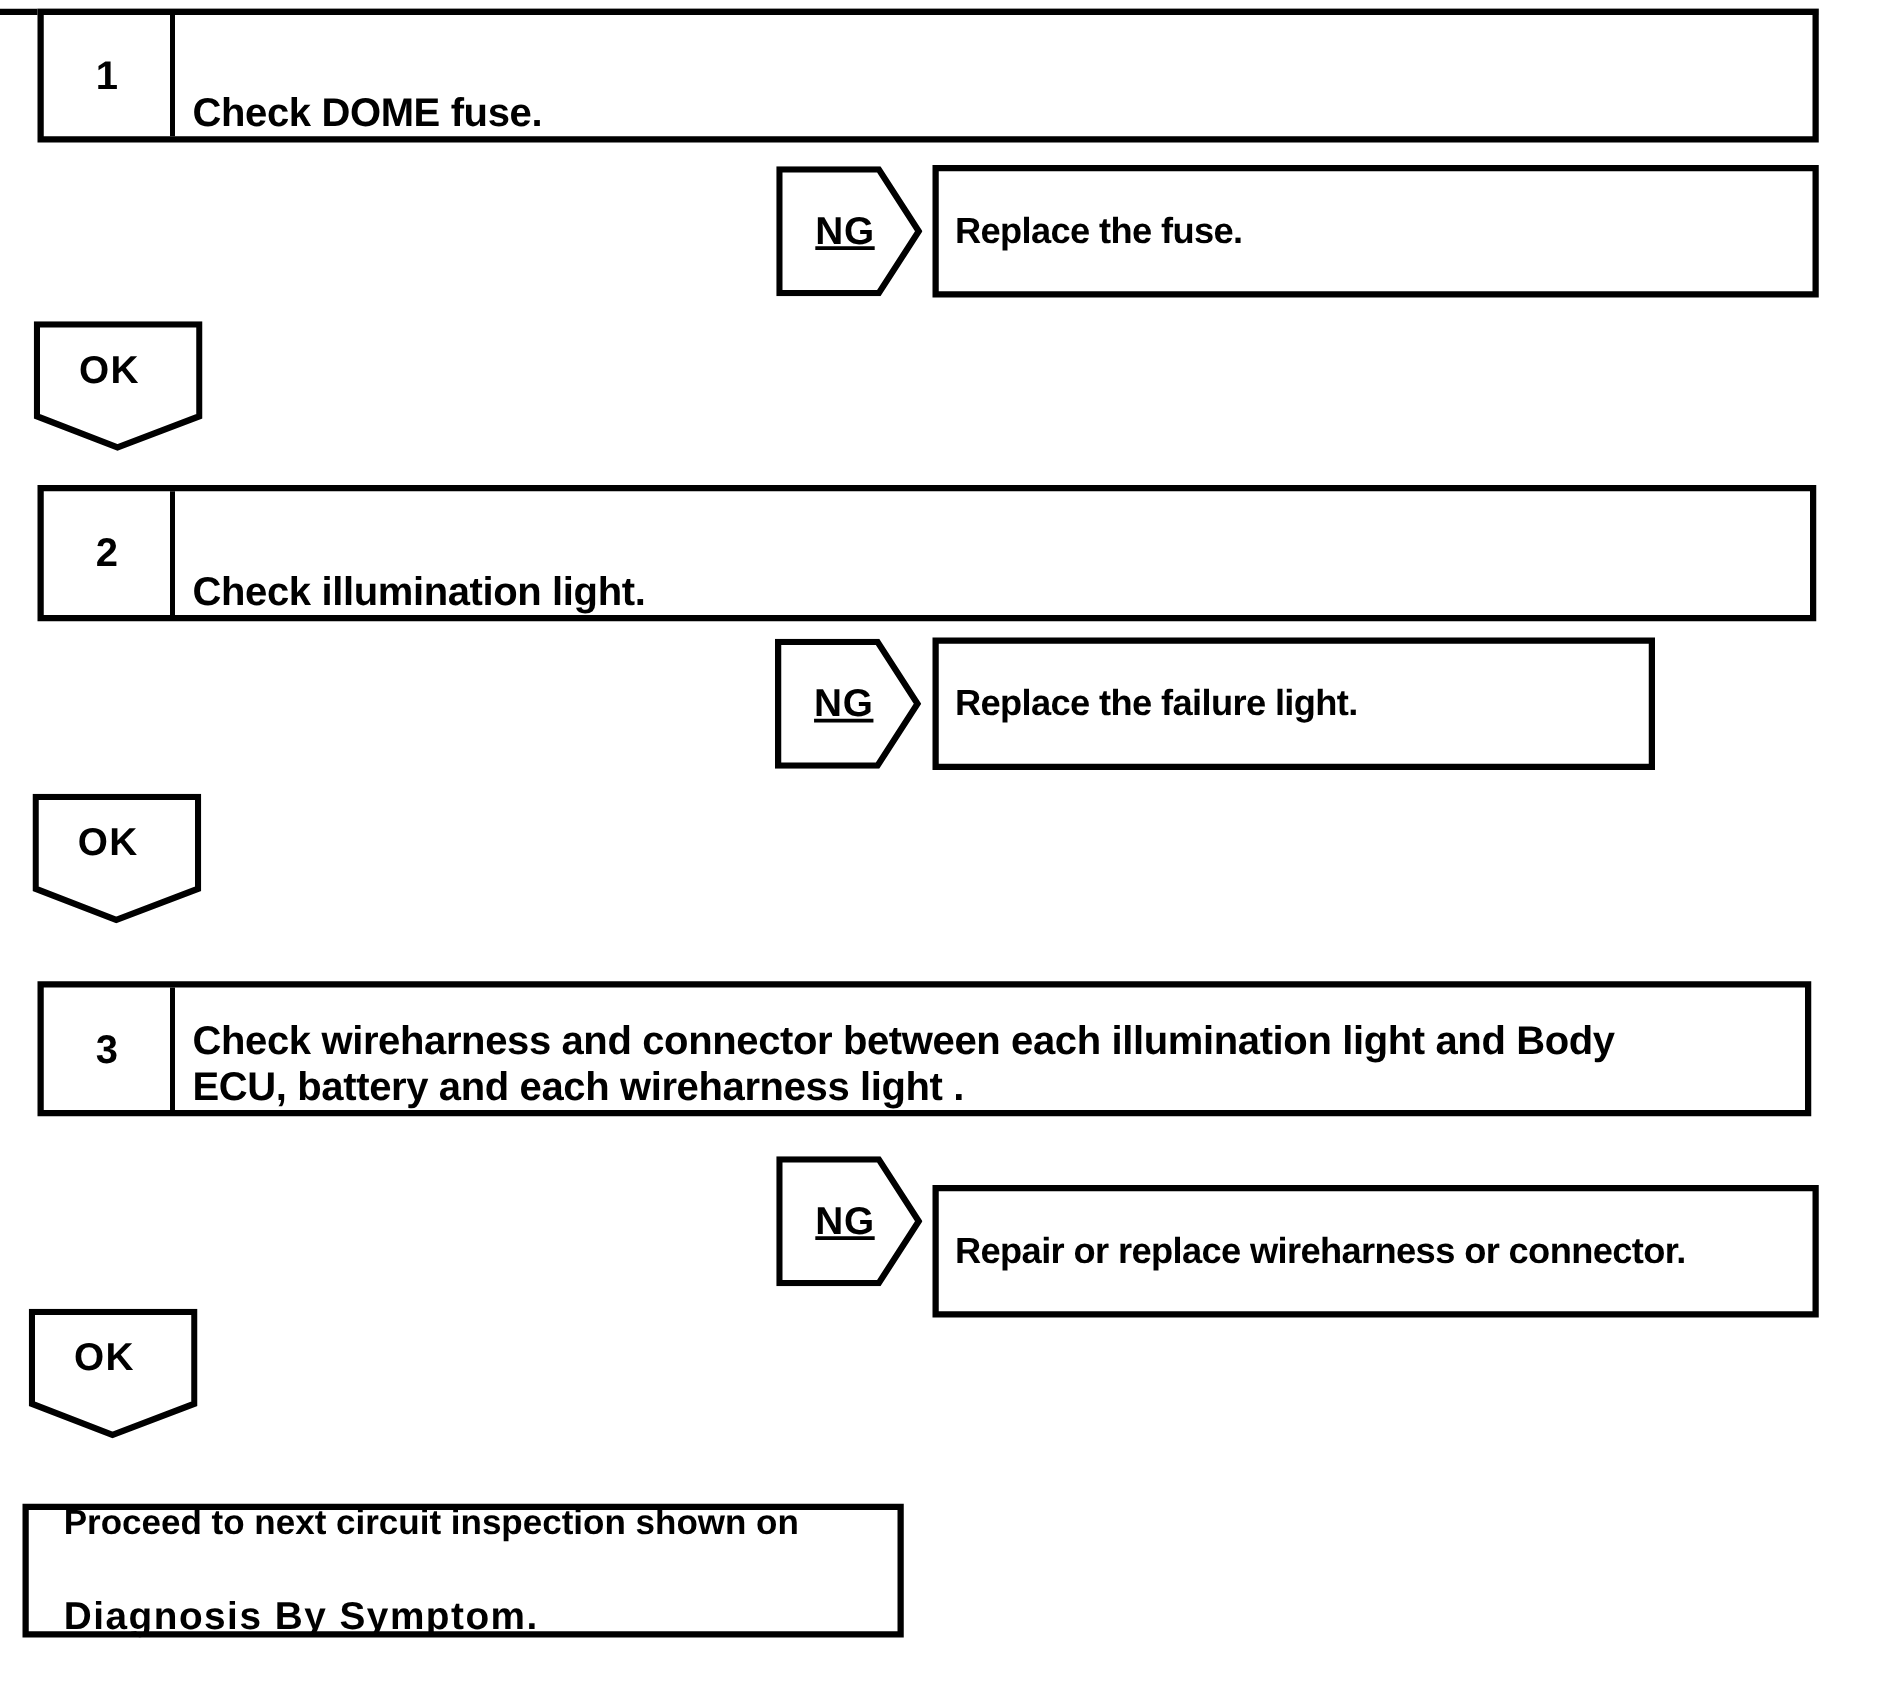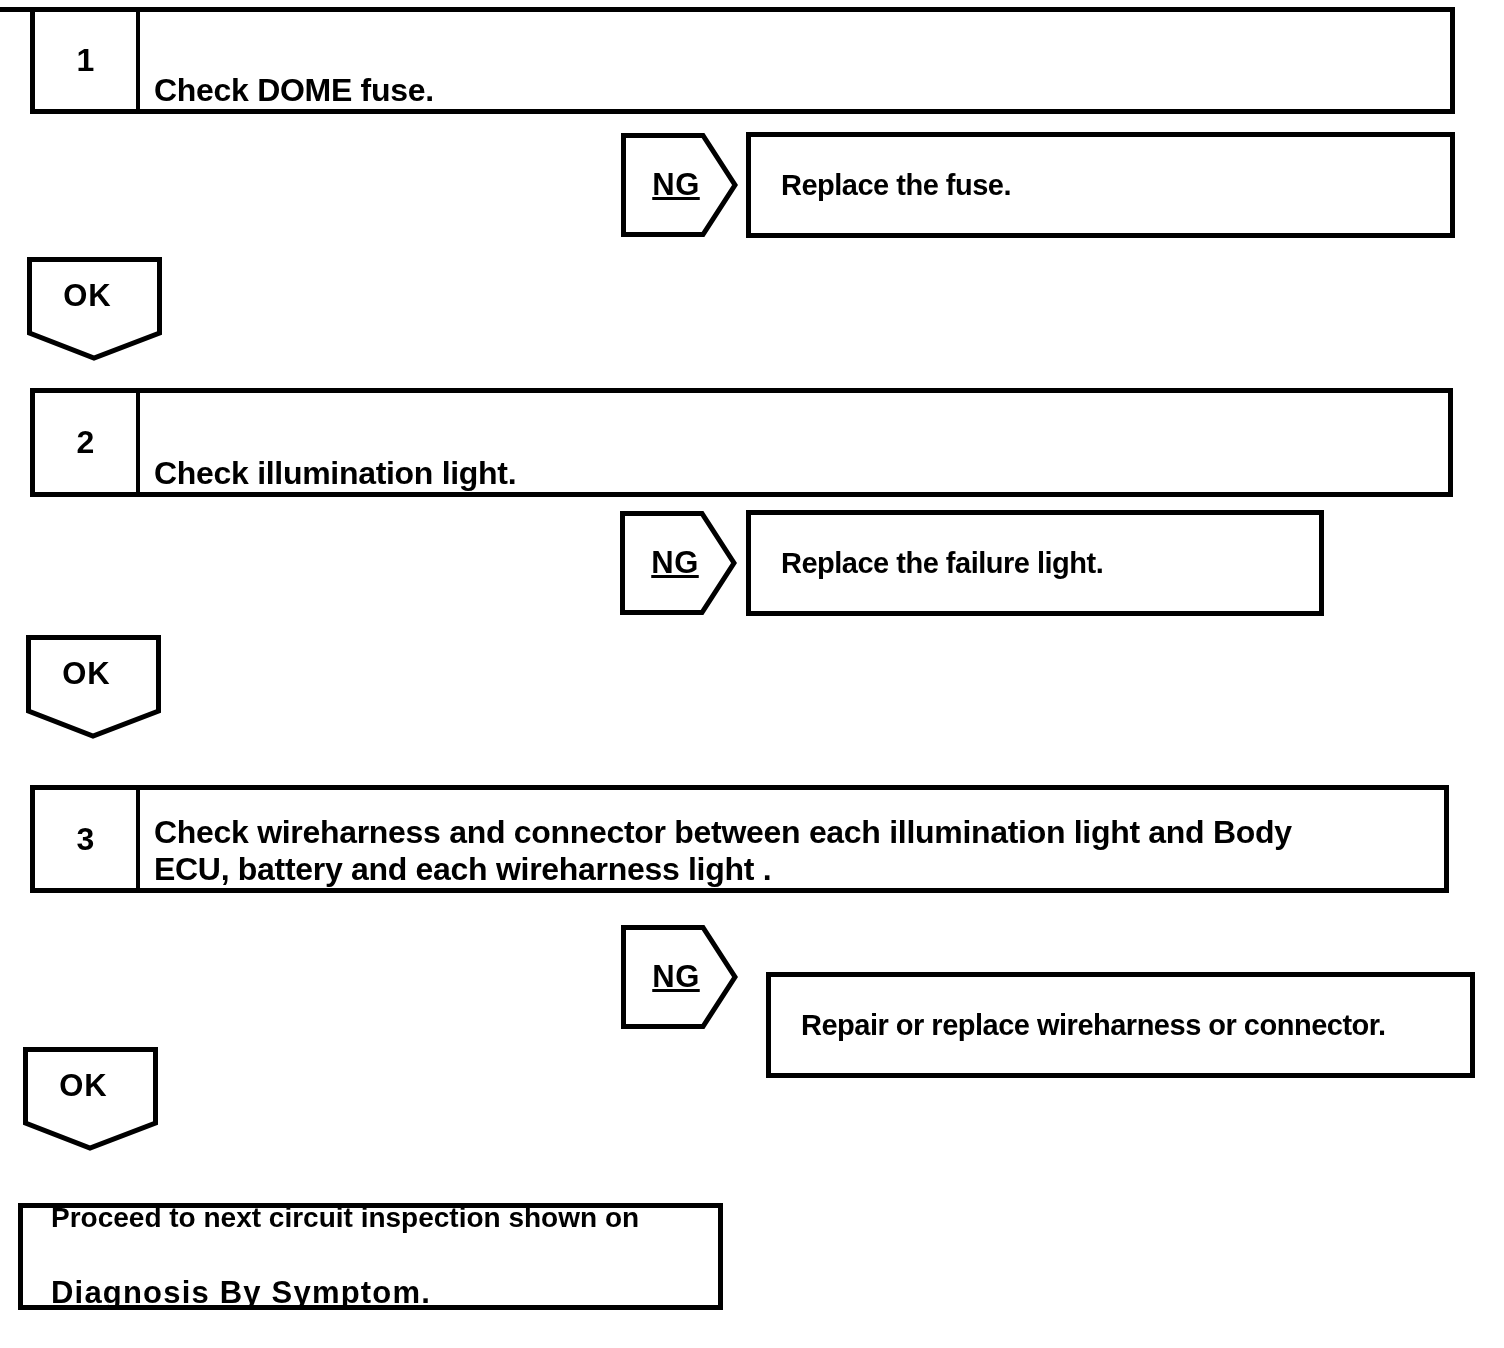--- a/index.html
+++ b/index.html
@@ -32,21 +32,21 @@
   .ng-tag { position:absolute; width:117px; height:104px; }
   .ng-tag svg { position:absolute; left:0; top:0; display:block; }
   .ng-label {
     position:absolute; left:0; top:0; width:110px; height:104px;
     display:flex; align-items:center; justify-content:center;
     font-size:31px; letter-spacing:0.5px;text-decoration:underline;
   }
 
   .result-box {
     position:absolute; background:#fff; border:5px solid #000;
-    display:flex; align-items:center; padding-left:30px;
+    display:flex; align-items:center; padding-left:13px;
     font-size:29px; letter-spacing:-0.5px; white-space:nowrap;
   }
 
   .ok-tag { position:absolute; width:135px; height:104px; }
   .ok-tag svg { position:absolute; left:0; top:0; display:block; }
   .ok-label {
     position:absolute; left:0; top:0; width:121px; height:78px;
     display:flex; align-items:center; justify-content:center;
     font-size:31px; letter-spacing:1px;
   }
@@ -128,21 +128,21 @@
     </div>
   </div>
 
   <div class="ng-tag" style="left:621px; top:925px;">
     <svg width="117" height="104" viewBox="0 0 117 104">
       <polygon points="2.5,2.5 82,2.5 114,52 82,101.5 2.5,101.5" fill="#fff" stroke="#000" stroke-width="5"></polygon>
     </svg>
     <span class="ng-label">NG</span>
   </div>
 
-  <div class="result-box" style="left:746px; top:972px; width:709px; height:106px;margin-left:20px;">
+  <div class="result-box" style="left:746px; top:948px; width:709px; height:106px;">
     <span>Repair or replace wireharness or connector.</span>
   </div>
 
   <div class="ok-tag" style="left:23px; top:1047px;">
     <svg width="135" height="104" viewBox="0 0 135 104">
       <polygon points="2.5,2.5 132.5,2.5 132.5,76 67,101 2.5,76" fill="#fff" stroke="#000" stroke-width="5"></polygon>
     </svg>
     <span class="ok-label">OK</span>
   </div>
 

